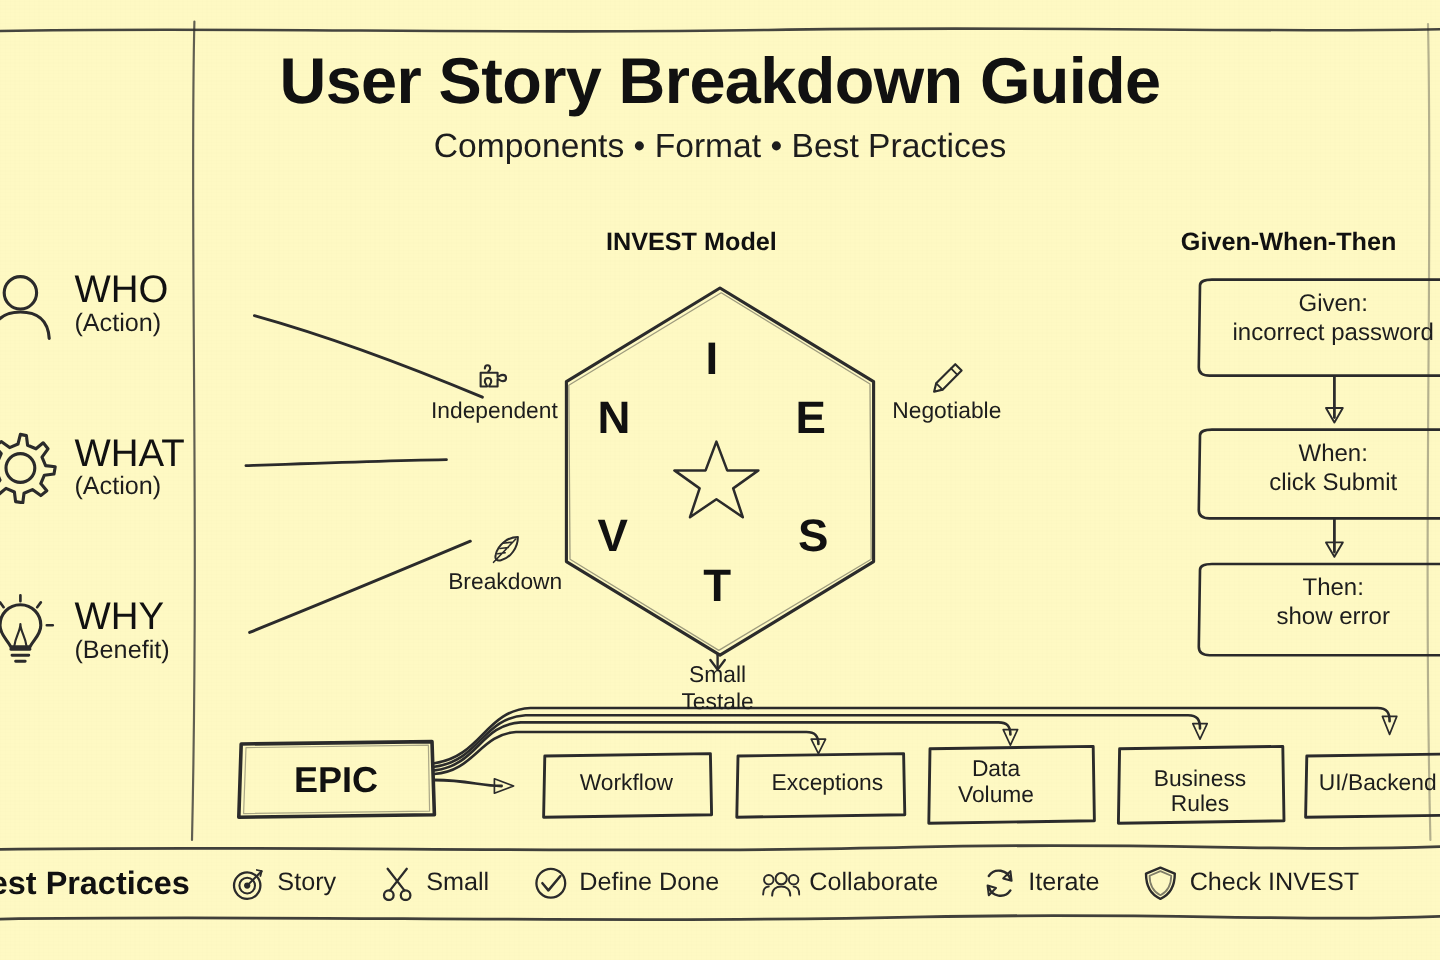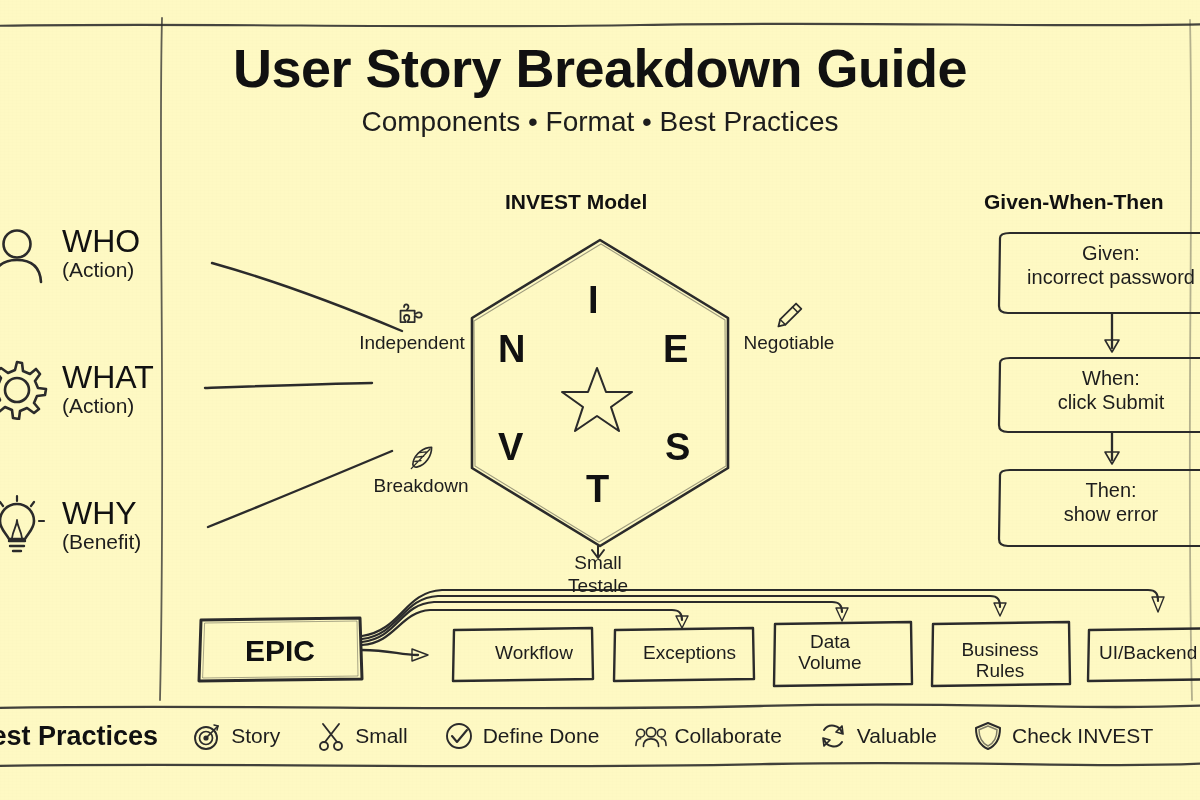--- a/index.html
+++ b/index.html
@@ -163,21 +163,21 @@
     display: flex;
     align-items: center;
     justify-content: center;
     text-align: center;
     font-size: 19px;
     color: #1d1d1d;
     line-height: 1.1;
     box-sizing: border-box;
     padding: 0 6px;
   }
-  #child-0 { left: 452px; top: 628px; width: 164px; }
+  #child-0 { left: 452px; top: 628px; width: 140px; }
   #child-1 { left: 613px; top: 628px; width: 153px; }
   #child-2 { left: 773px; top: 622px; width: 114px; height: 62px; }
   #child-3 { left: 931px; top: 622px; width: 138px; height: 78px; }
   #child-4 { left: 1087px; top: 628px; width: 150px; justify-content: flex-start; padding-left: 12px; }
 
   
   #bp-bar {
     position: absolute;
     left: 0; top: 707px;
     width: 1200px; height: 58px;
@@ -445,21 +445,21 @@
 
     <div class="bp-item">
       <span class="bp-ico">
         <svg viewBox="0 0 30 30" width="30" height="30">
           <path class="ink" stroke-width="2" d="M 24 12 A 10 10 0 0 0 6 9"></path>
           <path class="ink" stroke-width="2" d="M 6 18 A 10 10 0 0 0 24 21"></path>
           <path class="ink" stroke-width="1.7" fill="#2b2b2b" d="M 24 5 L 25 13 L 18 11 Z"></path>
           <path class="ink" stroke-width="1.7" fill="#2b2b2b" d="M 6 25 L 5 17 L 12 19 Z"></path>
         </svg>
       </span>
-      <span class="bp-label">Valuable</span>
+      <span class="bp-label">Iterate</span>
     </div>
 
     <div class="bp-item">
       <span class="bp-ico">
         <svg viewBox="0 0 30 30" width="30" height="30">
           <path class="ink" stroke-width="2" d="M 15 2 L 27 7 C 27 18, 22 25, 15 28 C 8 25, 3 18, 3 7 Z"></path>
           <path class="ink" stroke-width="1.5" d="M 15 5 L 24 8.8 C 24 17, 20 22.5, 15 25 C 10 22.5, 6 17, 6 8.8 Z" opacity="0.6"></path>
         </svg>
       </span>
       <span class="bp-label">Check INVEST</span>

